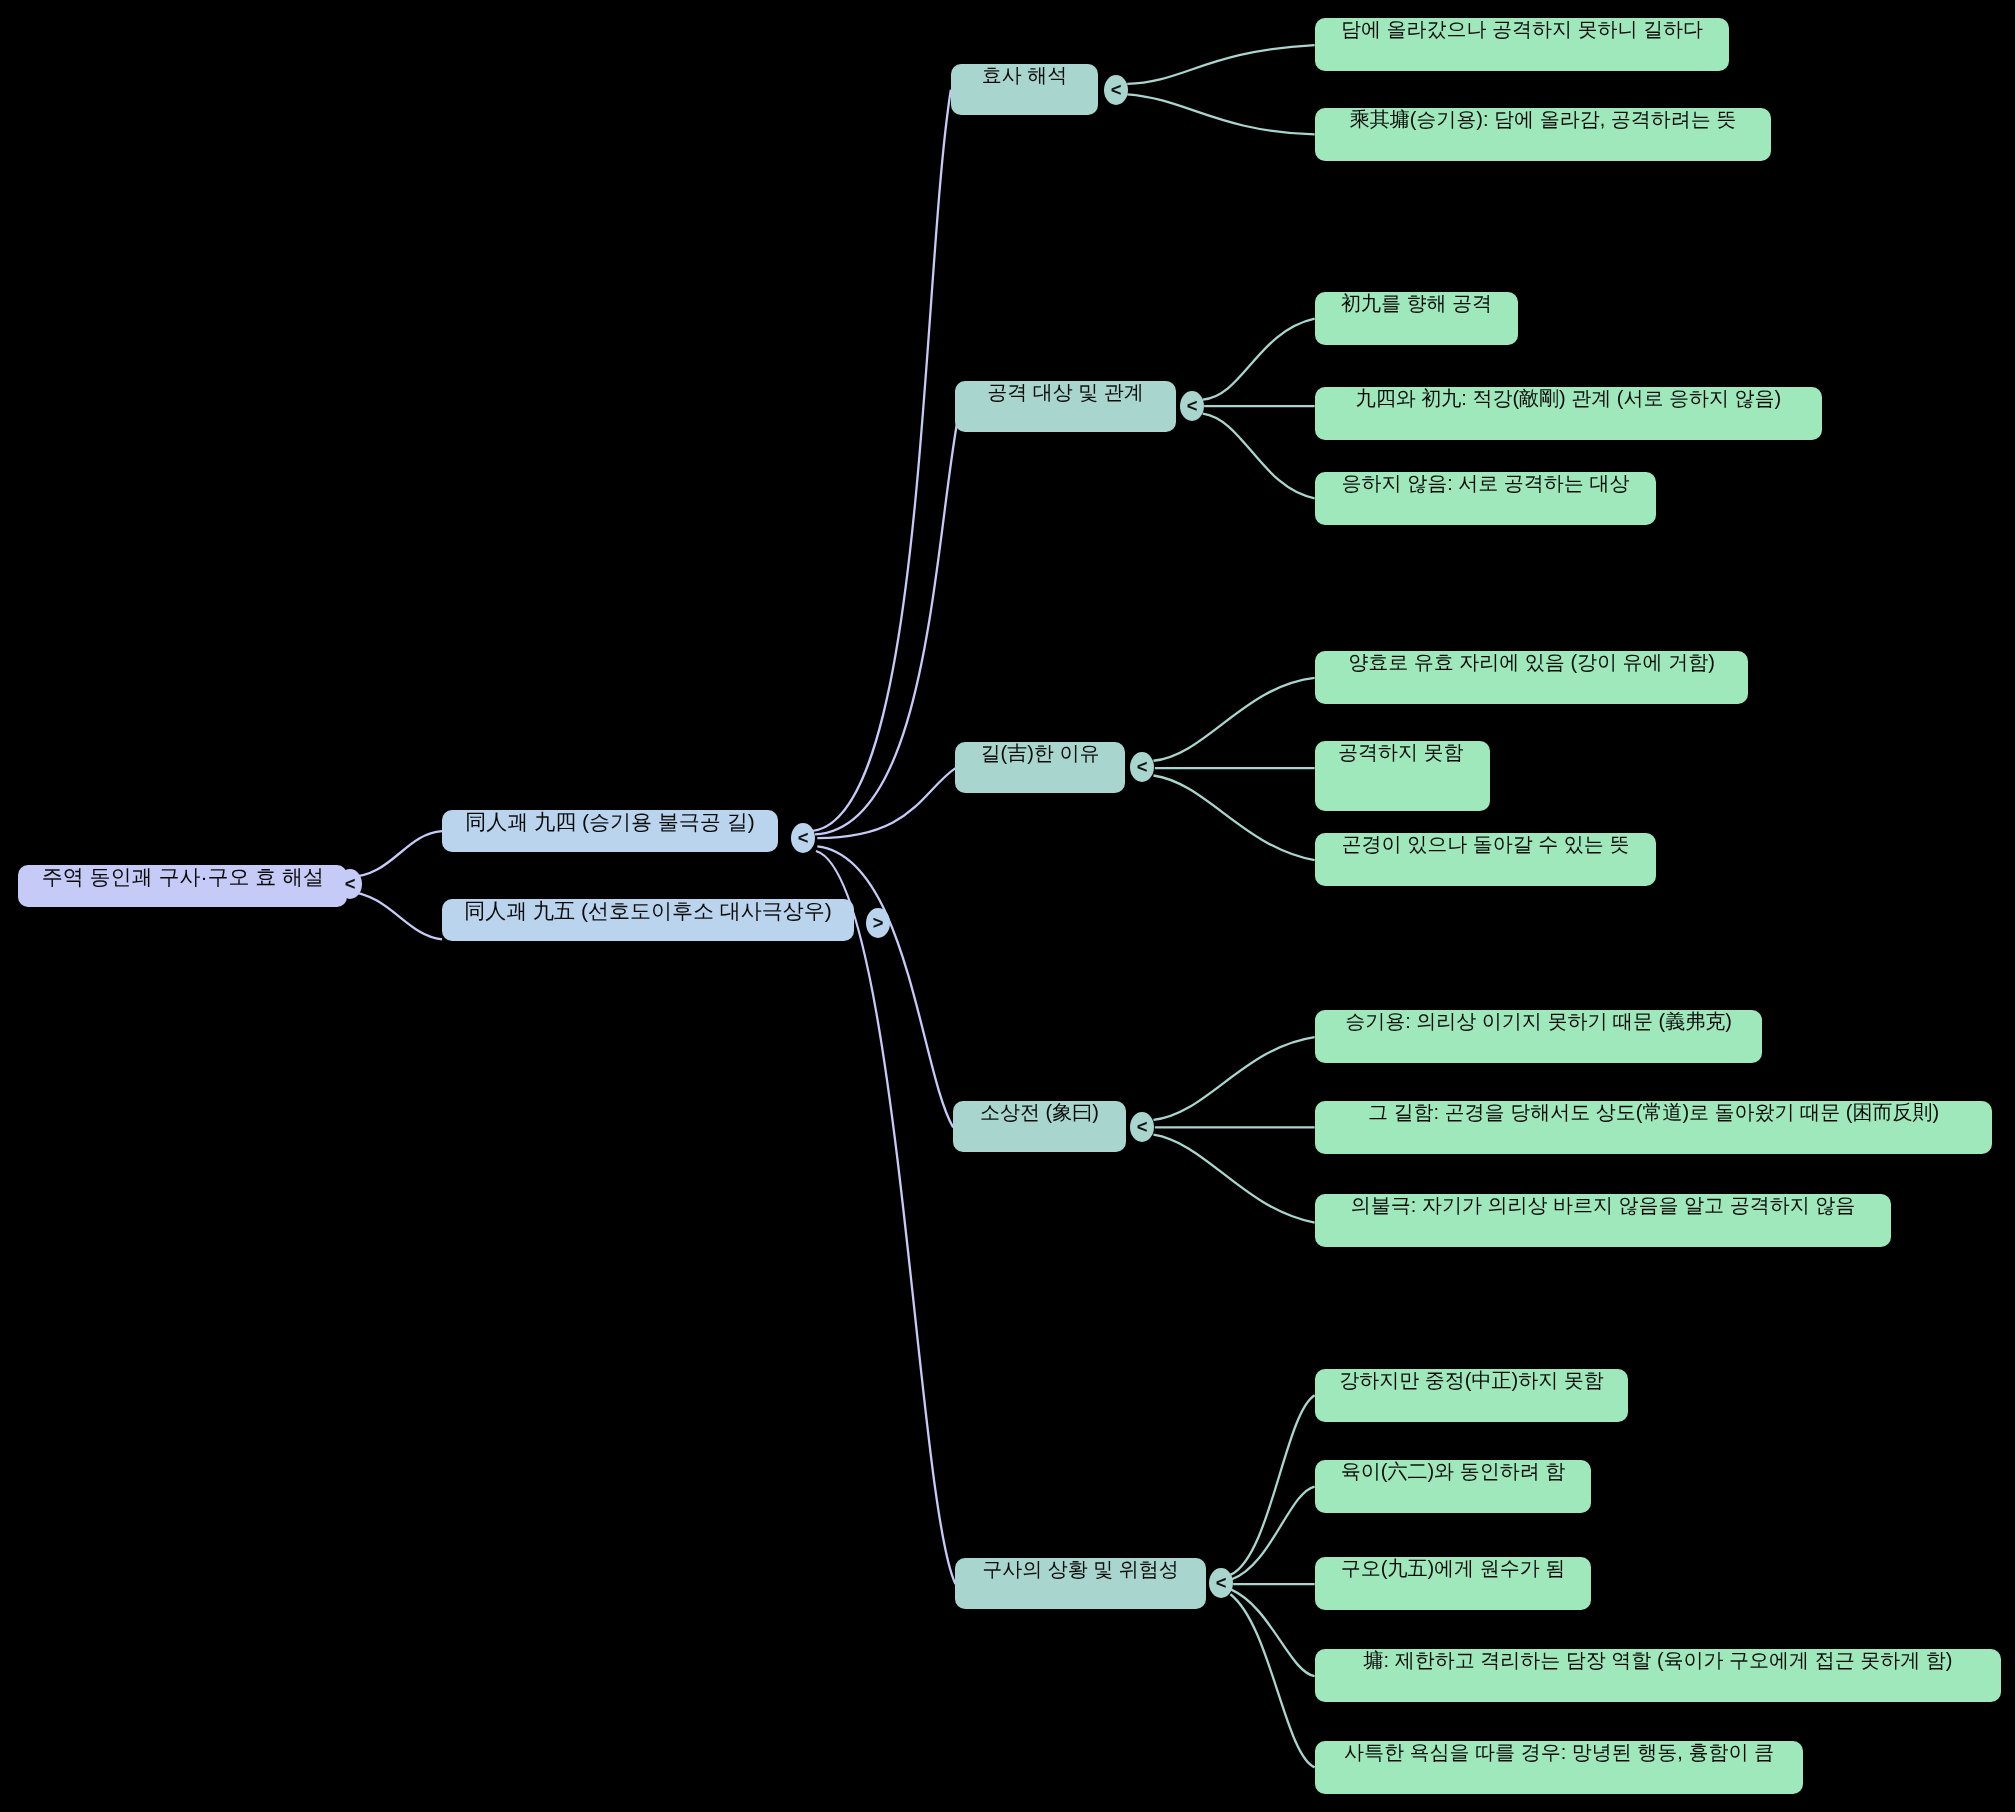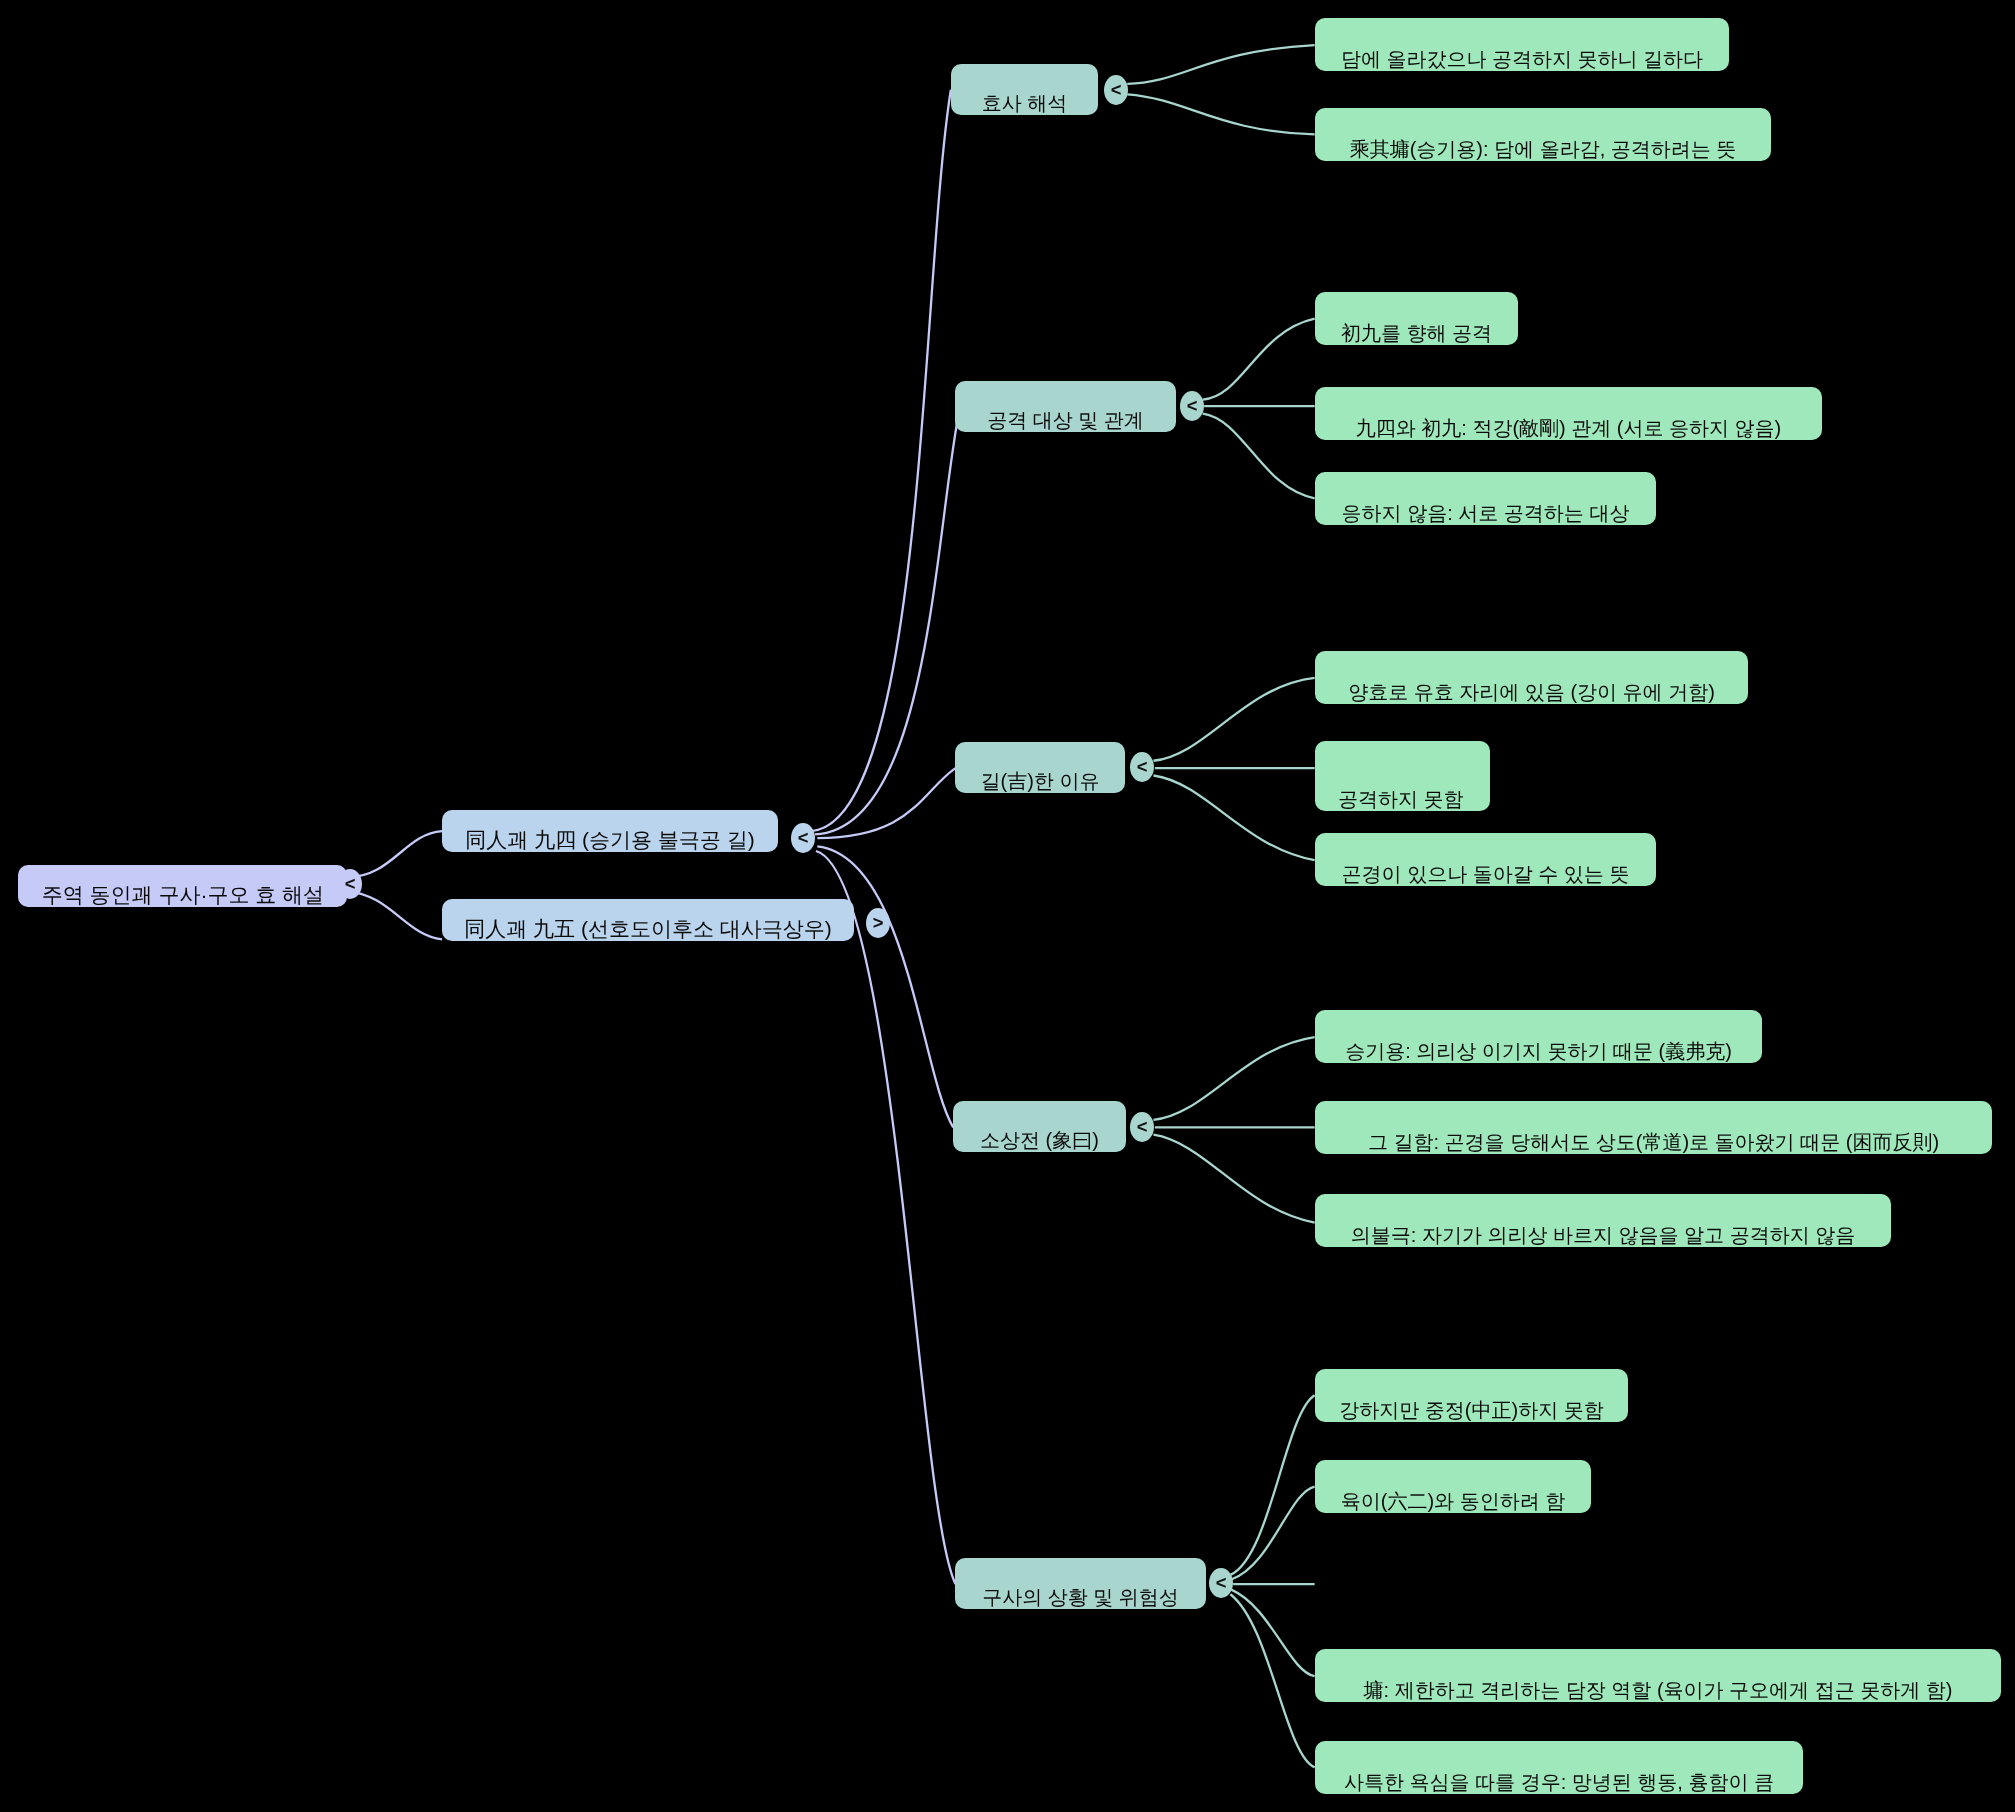--- a/index.html
+++ b/index.html
@@ -21,21 +21,21 @@
     position: absolute;
     left: 0; top: 0;
     width: 2015px;
     height: 1813px;
     pointer-events: none;
   }
   .node {
     position: absolute;
     box-sizing: border-box;
     display: flex;
-    align-items: flex-end;
+    align-items: flex-start;
     justify-content: center;
     border-radius: 10px;
     color: #0b0b0b;
     text-align: center;
     line-height: 1.15;
     white-space: nowrap;
     padding: 0 15.7px;
     z-index: 5;
   }
   .node-root {
@@ -199,20 +199,23 @@
   </div>
   <div class="marker marker-teal" style="left:1209px; top:1568px;">
     <span>&lt;</span>
   </div>
   <div class="node node-leaf" style="left:1315px; top:1369px; width:313px; height:53px;">
     <span>강하지만 중정(中正)하지 못함</span>
   </div>
   <div class="node node-leaf" style="left:1315px; top:1460px; width:276px; height:53px;">
     <span>육이(六二)와 동인하려 함</span>
   </div>
+  <div class="node node-leaf" style="left:1315px; top:1557px; width:276px; height:53px;">
+    <span>구오(九五)에게 원수가 됨</span>
+  </div>
   <div class="node node-leaf" style="left:1315px; top:1649px; width:686px; height:53px;">
     <span>墉: 제한하고 격리하는 담장 역할 (육이가 구오에게 접근 못하게 함)</span>
   </div>
   <div class="node node-leaf" style="left:1315px; top:1741px; width:488px; height:53px;">
     <span>사특한 욕심을 따를 경우: 망녕된 행동, 흉함이 큼</span>
   </div>
 
 </div>
 
 

